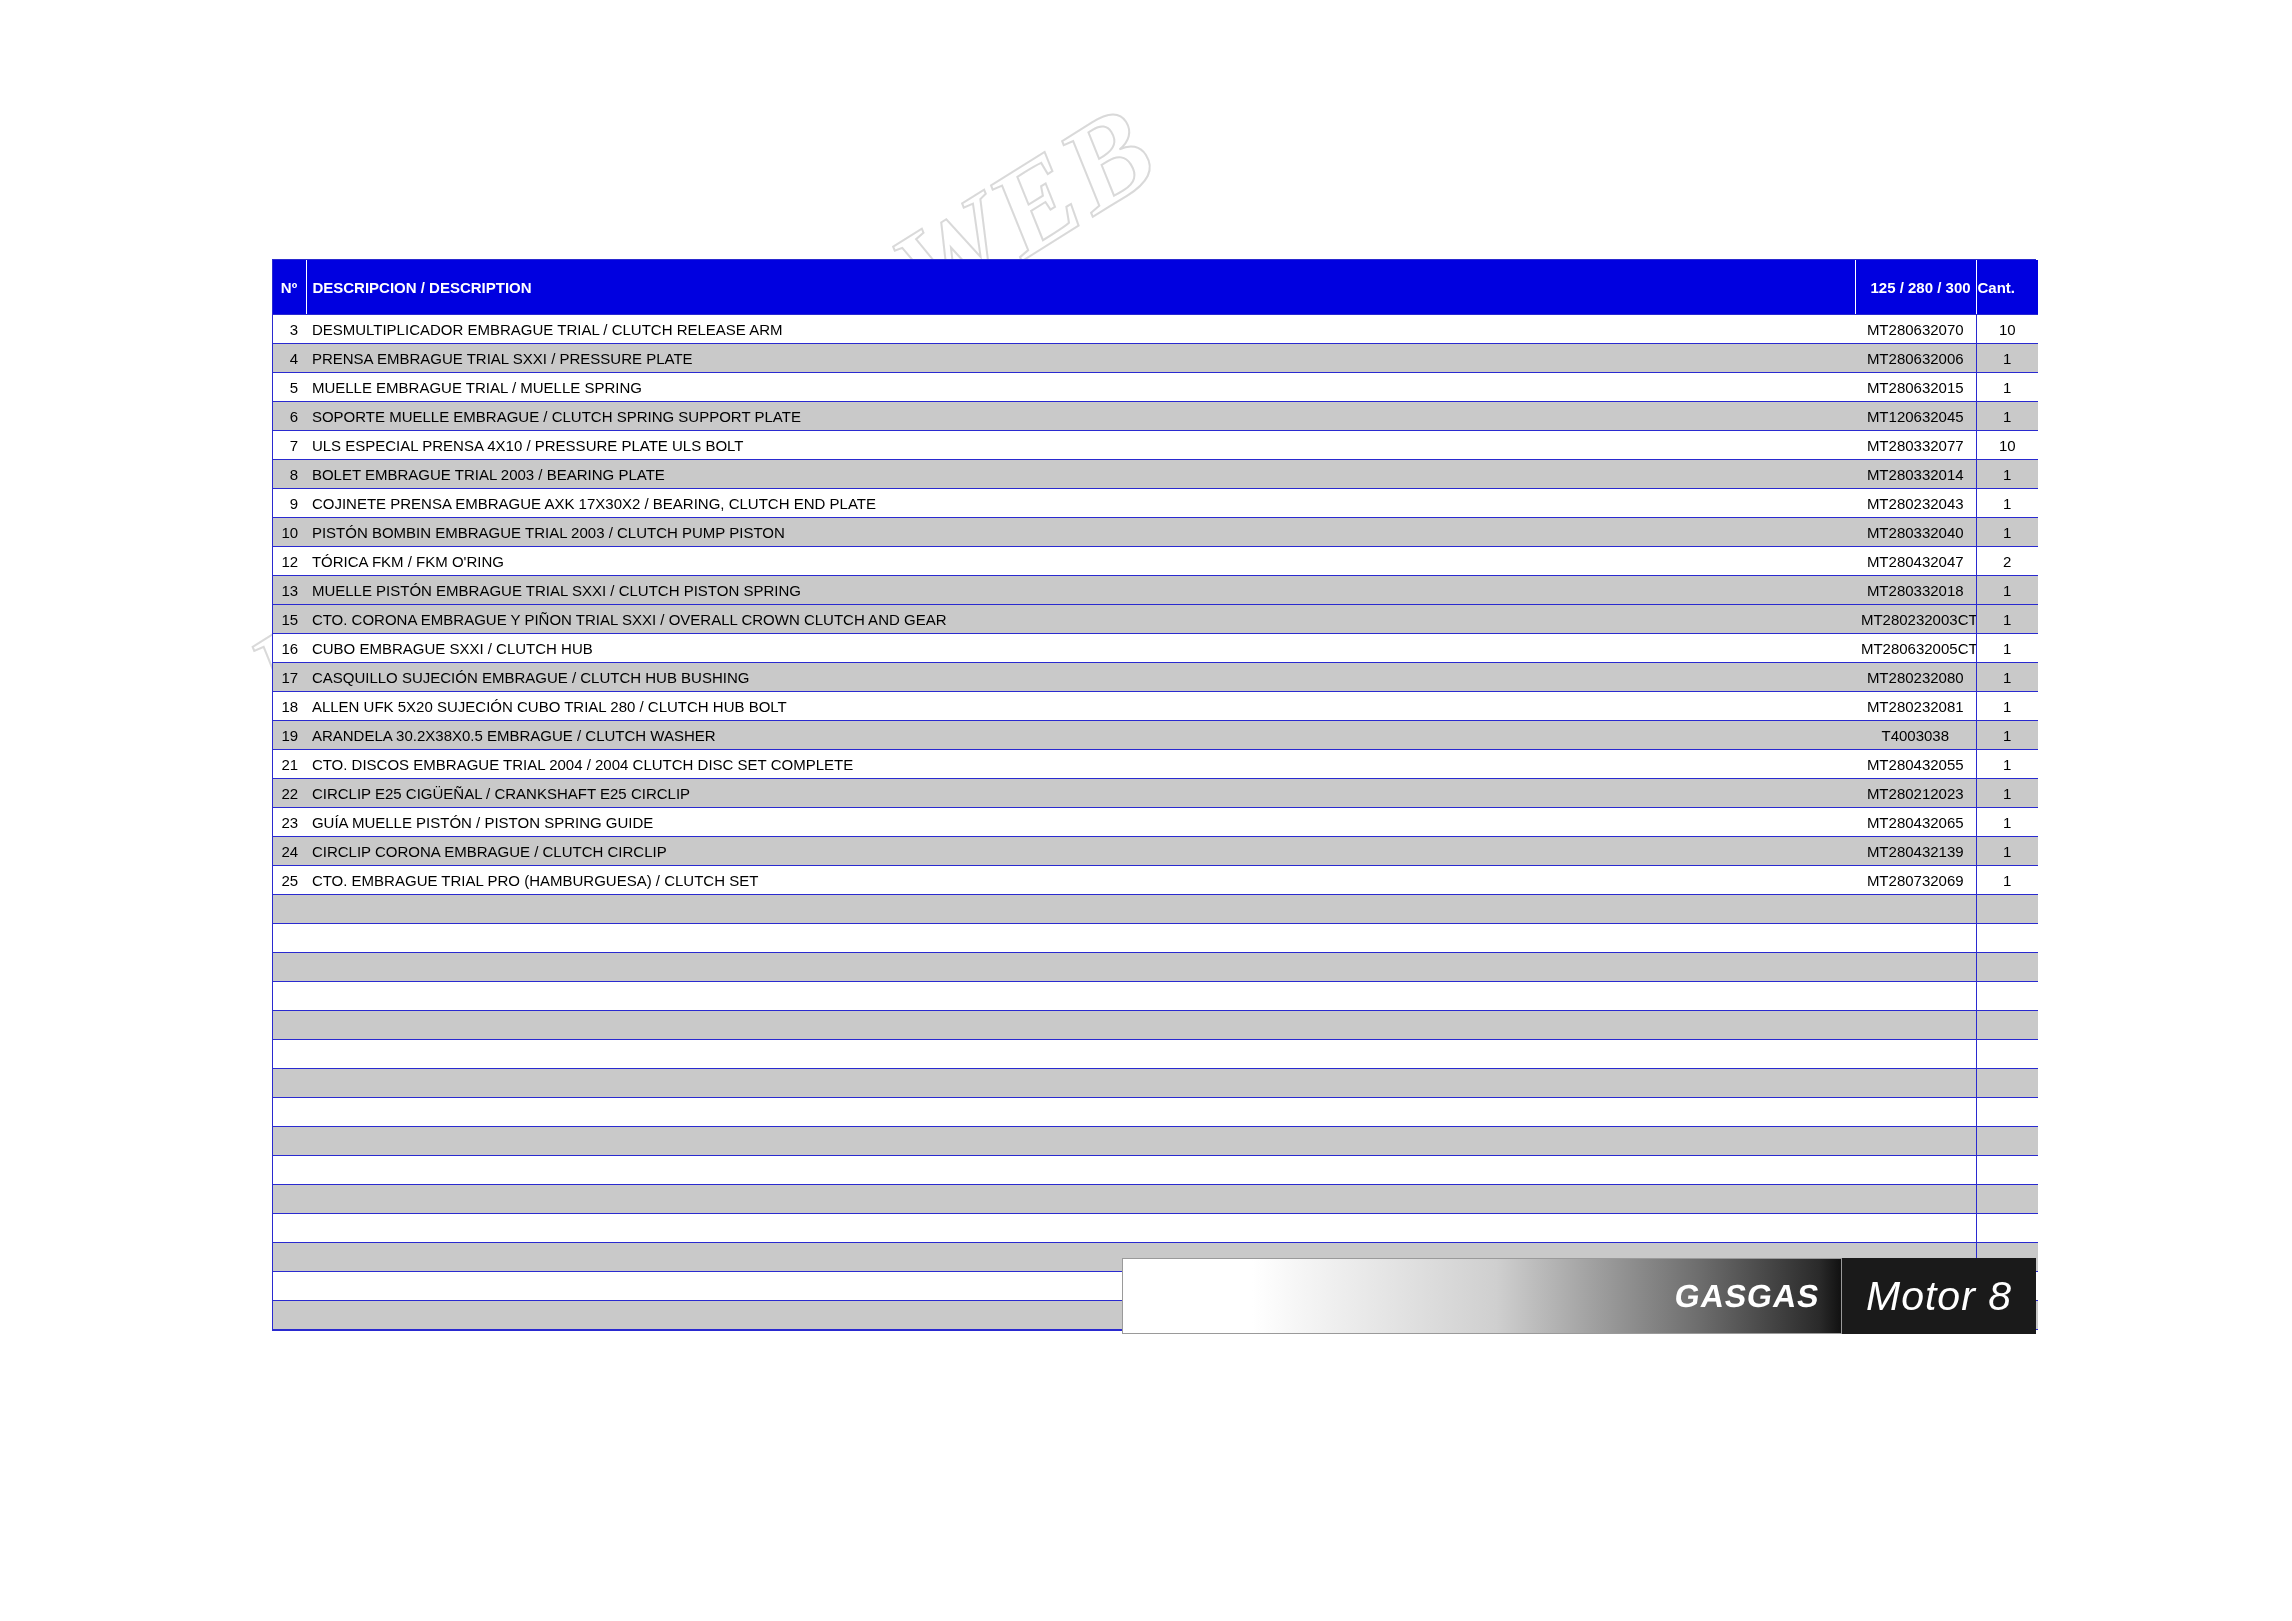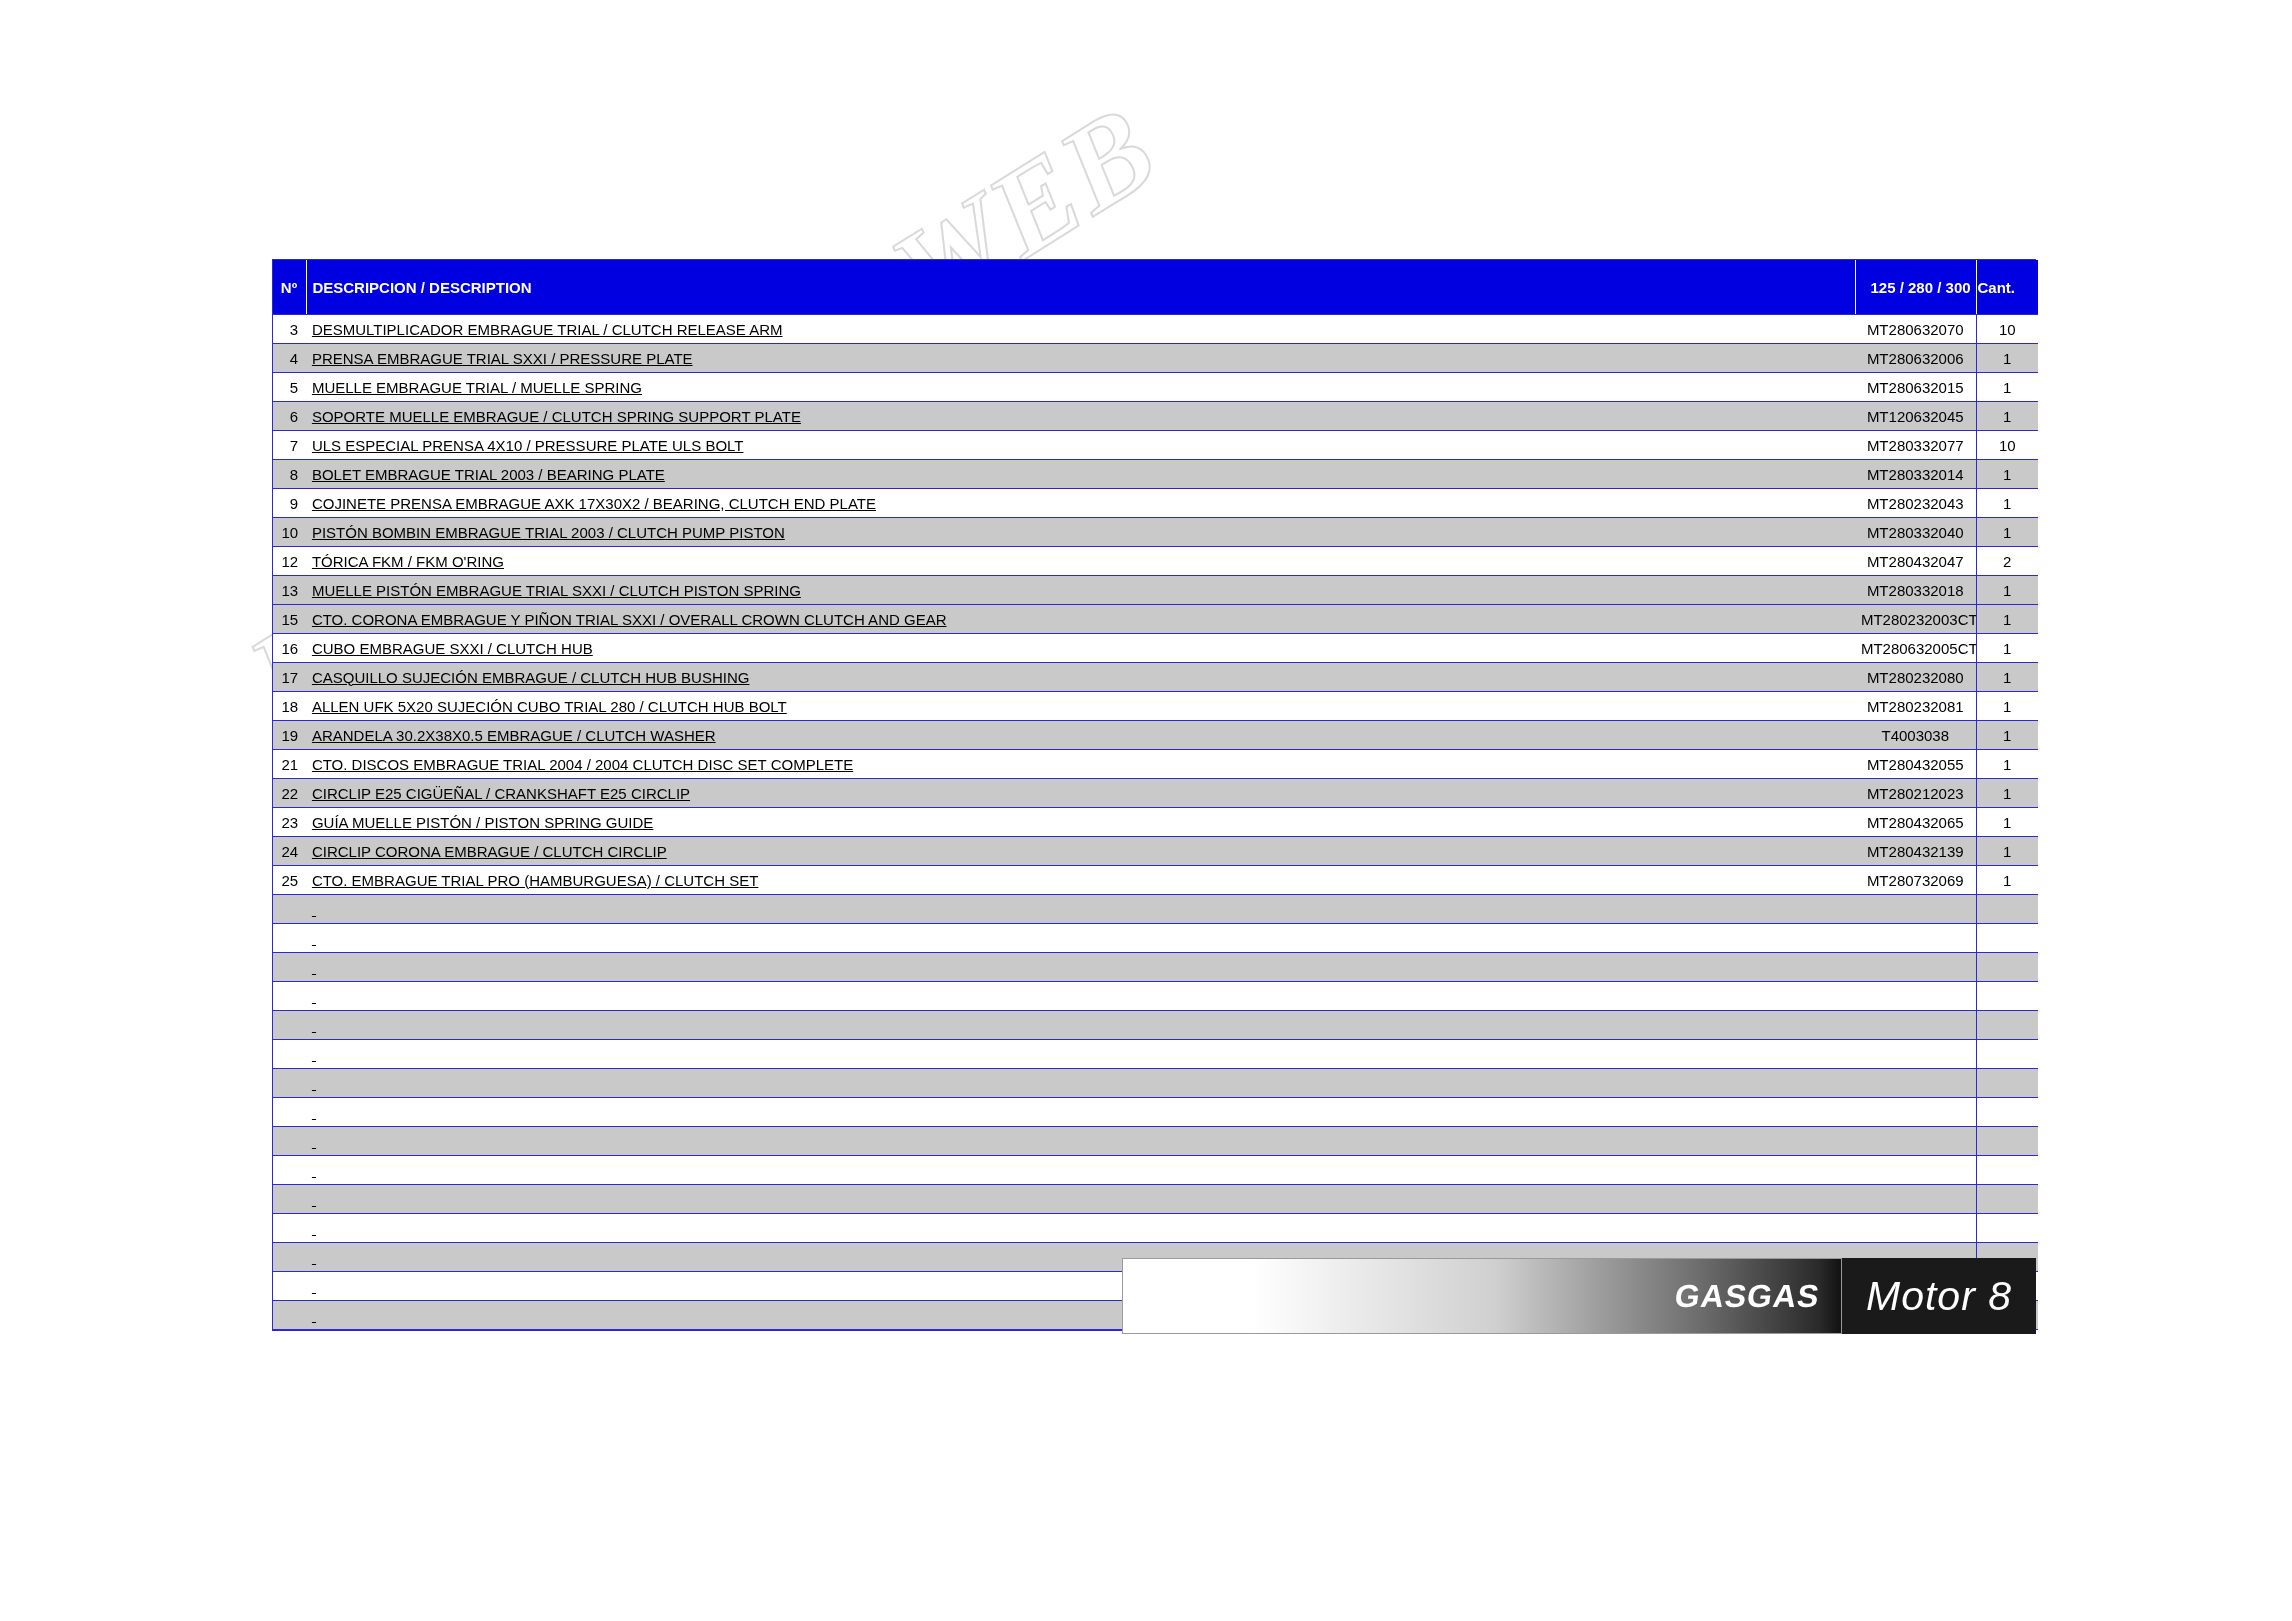--- a/index.html
+++ b/index.html
@@ -96,21 +96,21 @@
     font-size: 15px;
     color: #000000;
     height: 28px;
     padding: 0 5.9px;
     border-bottom: 1px solid #2a2ad0;
     border-right: 1px solid #2a2ad0;
     white-space: nowrap;
     overflow: hidden;
   }
   table.parts tbody td.num  { text-align: right; padding-right: 7.8px; border-right: none; }
-  table.parts tbody td.desc { text-align: left; border-right: none; text-decoration: underline; }
+  table.parts tbody td.desc { text-align: left; border-right: none; }
   table.parts tbody td.ref  { text-align: center; }
   table.parts tbody td.cant { text-align: center; border-right: none; }
 
   tr.alt td { background: #c9c9c9; }
   tr.plain td { background: #ffffff; }
 
   tr.empty td { height: 28px; }
 
   
   .footer {

